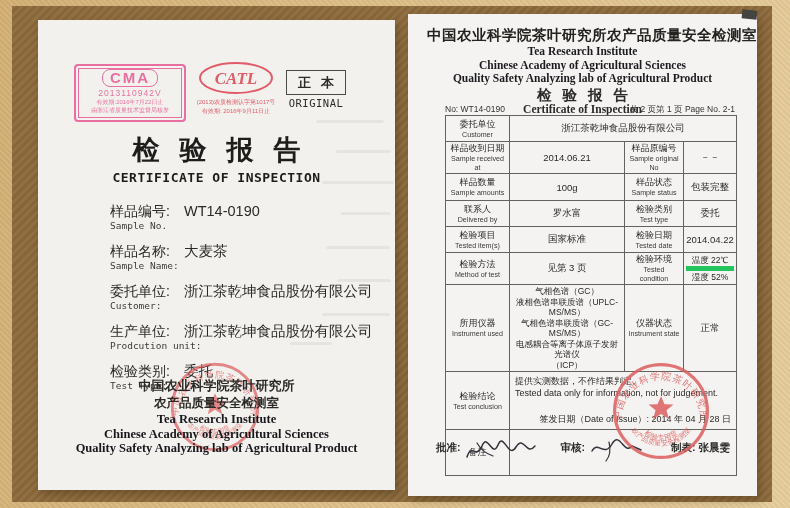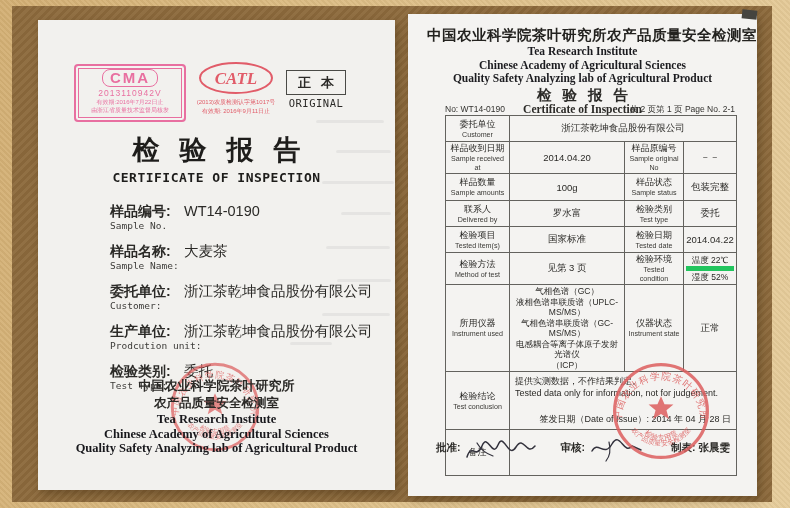--- a/index.html
+++ b/index.html
@@ -37,21 +37,21 @@
   .origbox{position:absolute;left:248px;top:50px;width:60px;text-align:center;}
   .origbox .ob{border:1px solid #4a4a46;font-size:13px;letter-spacing:10px;text-indent:10px;padding:3px 0 2px 0;font-weight:600;}
   .origbox .oe{font-family:"DejaVu Sans Mono",monospace;font-size:10.5px;margin-top:2px;letter-spacing:.5px;}
   .lp-title{position:absolute;top:112px;left:0;right:0;text-align:center;
     font-size:27px;font-weight:bold;letter-spacing:20px;text-indent:20px;color:#1e1d1b;}
   .lp-sub{position:absolute;top:150px;left:0;right:0;text-align:center;
     font-family:"DejaVu Sans Mono",monospace;font-size:13px;font-weight:bold;letter-spacing:.5px;color:#1e1d1b;}
   .lfields{position:absolute;top:183px;left:72px;}
   .lfield{margin-bottom:12px;}
   .lfield-main{font-size:14px;line-height:17px;}
-  .lfield-label{display:inline-block;width:74px;font-weight:bold;}
+  .lfield-label{display:inline-block;width:74px;font-weight:normal;}
   .lfield-value{font-size:14.5px;}
   .lfield-en{font-family:"DejaVu Sans Mono",monospace;font-size:9.5px;line-height:11px;color:#3c3b38;}
   .lp-footer{position:absolute;top:357px;left:0;right:0;text-align:center;z-index:2;}
   .lpf-cn1{font-size:13px;font-weight:bold;line-height:18px;}
   .lpf-cn2{font-size:12.5px;font-weight:bold;line-height:17px;}
   .lpf-en{font-family:"Liberation Serif",serif;font-size:12.5px;font-weight:bold;line-height:14.5px;color:#18181c;}
   .seal{position:absolute;z-index:1;}
   #left-seal{left:130px;top:340px;width:94px;height:94px;opacity:.72;}
   #right-seal{left:202px;top:346px;width:102px;height:102px;opacity:.85;z-index:6;}
   .bleed{position:absolute;background:#6f6f74;opacity:.09;filter:blur(.6px);height:3px;border-radius:2px;}
@@ -197,21 +197,21 @@
             <div class="lc">委托单位</div>
             <div class="le">Customer</div>
           </td>
       <td colspan="3" class="val">浙江茶乾坤食品股份有限公司</td>
     </tr>
     <tr style="height:26px">
       <td>
             <div class="lc">样品收到日期</div>
             <div class="le">Sample received at</div>
           </td>
-      <td class="val">2014.04.20</td>
+      <td class="val">2014.06.21</td>
       <td>
             <div class="lc">样品原编号</div>
             <div class="le">Sample original No</div>
           </td>
       <td class="val">－－</td>
     </tr>
     <tr style="height:27px">
       <td>
             <div class="lc">样品数量</div>
             <div class="le">Sample amounts</div>

